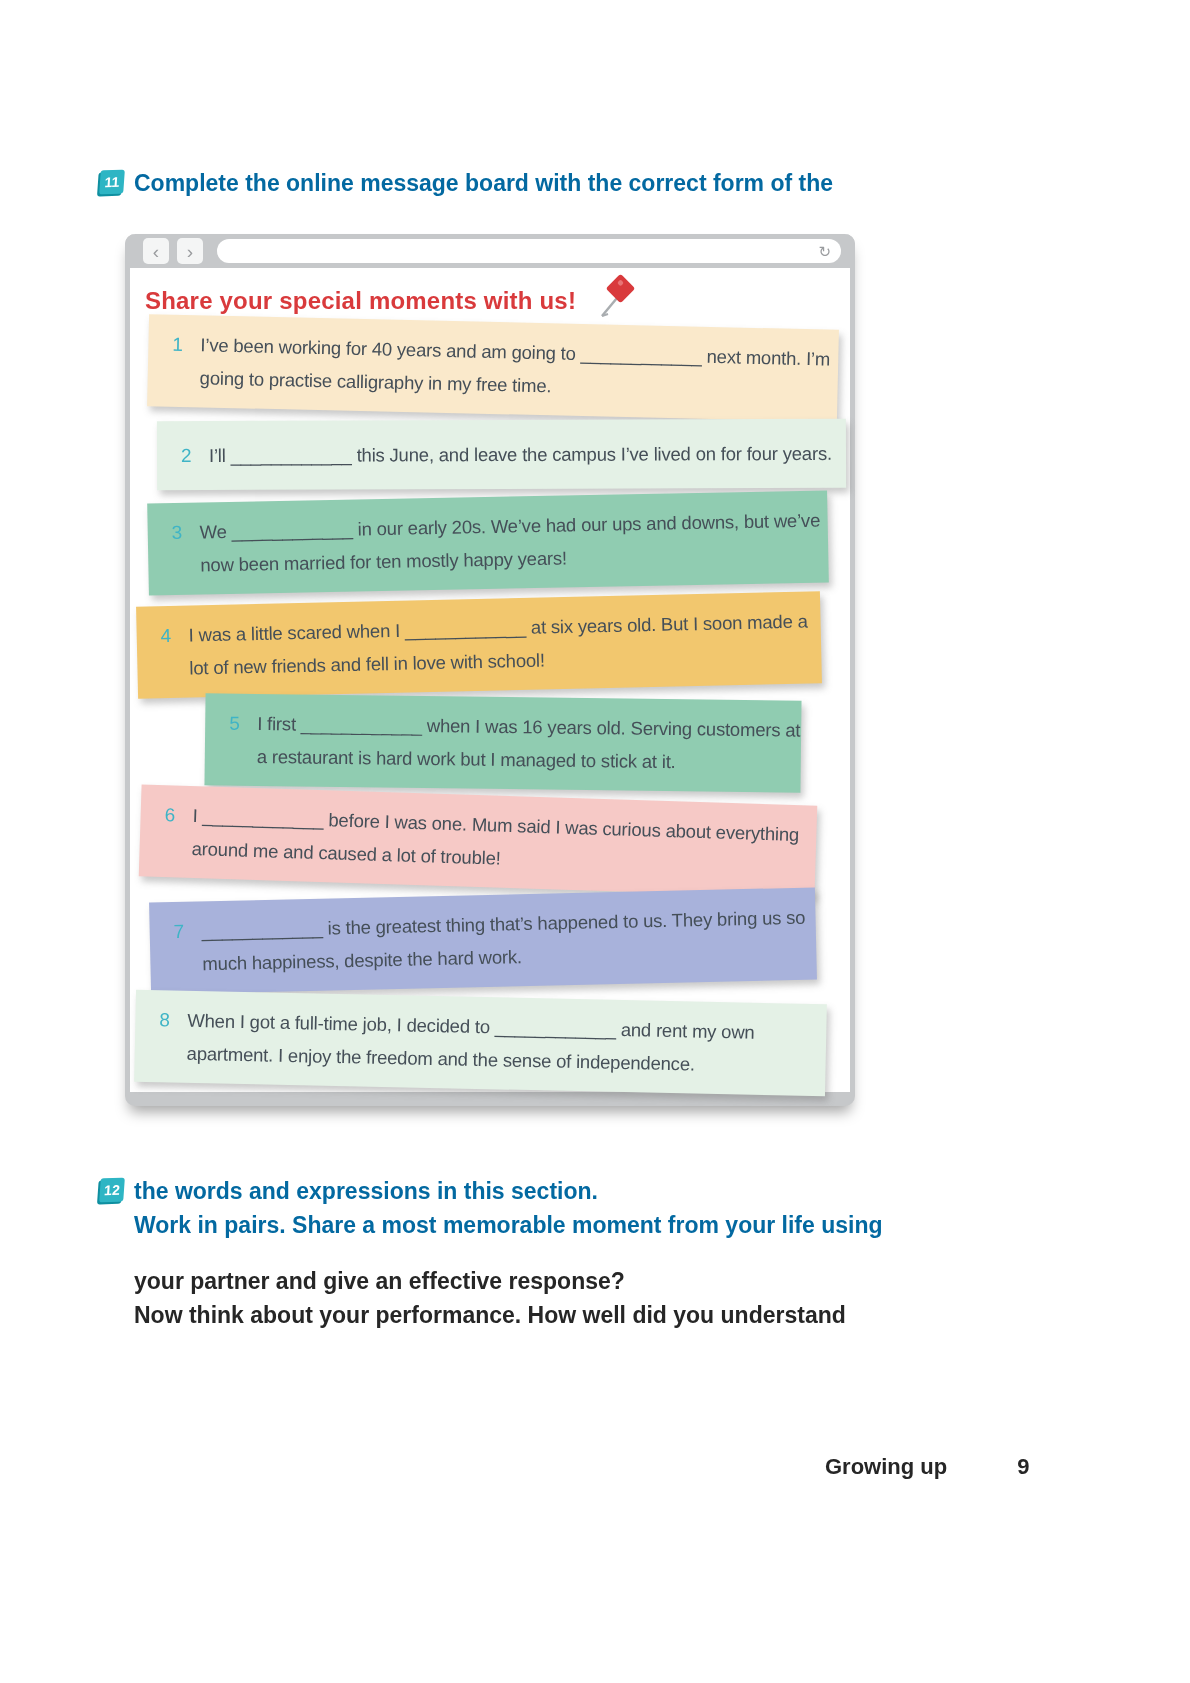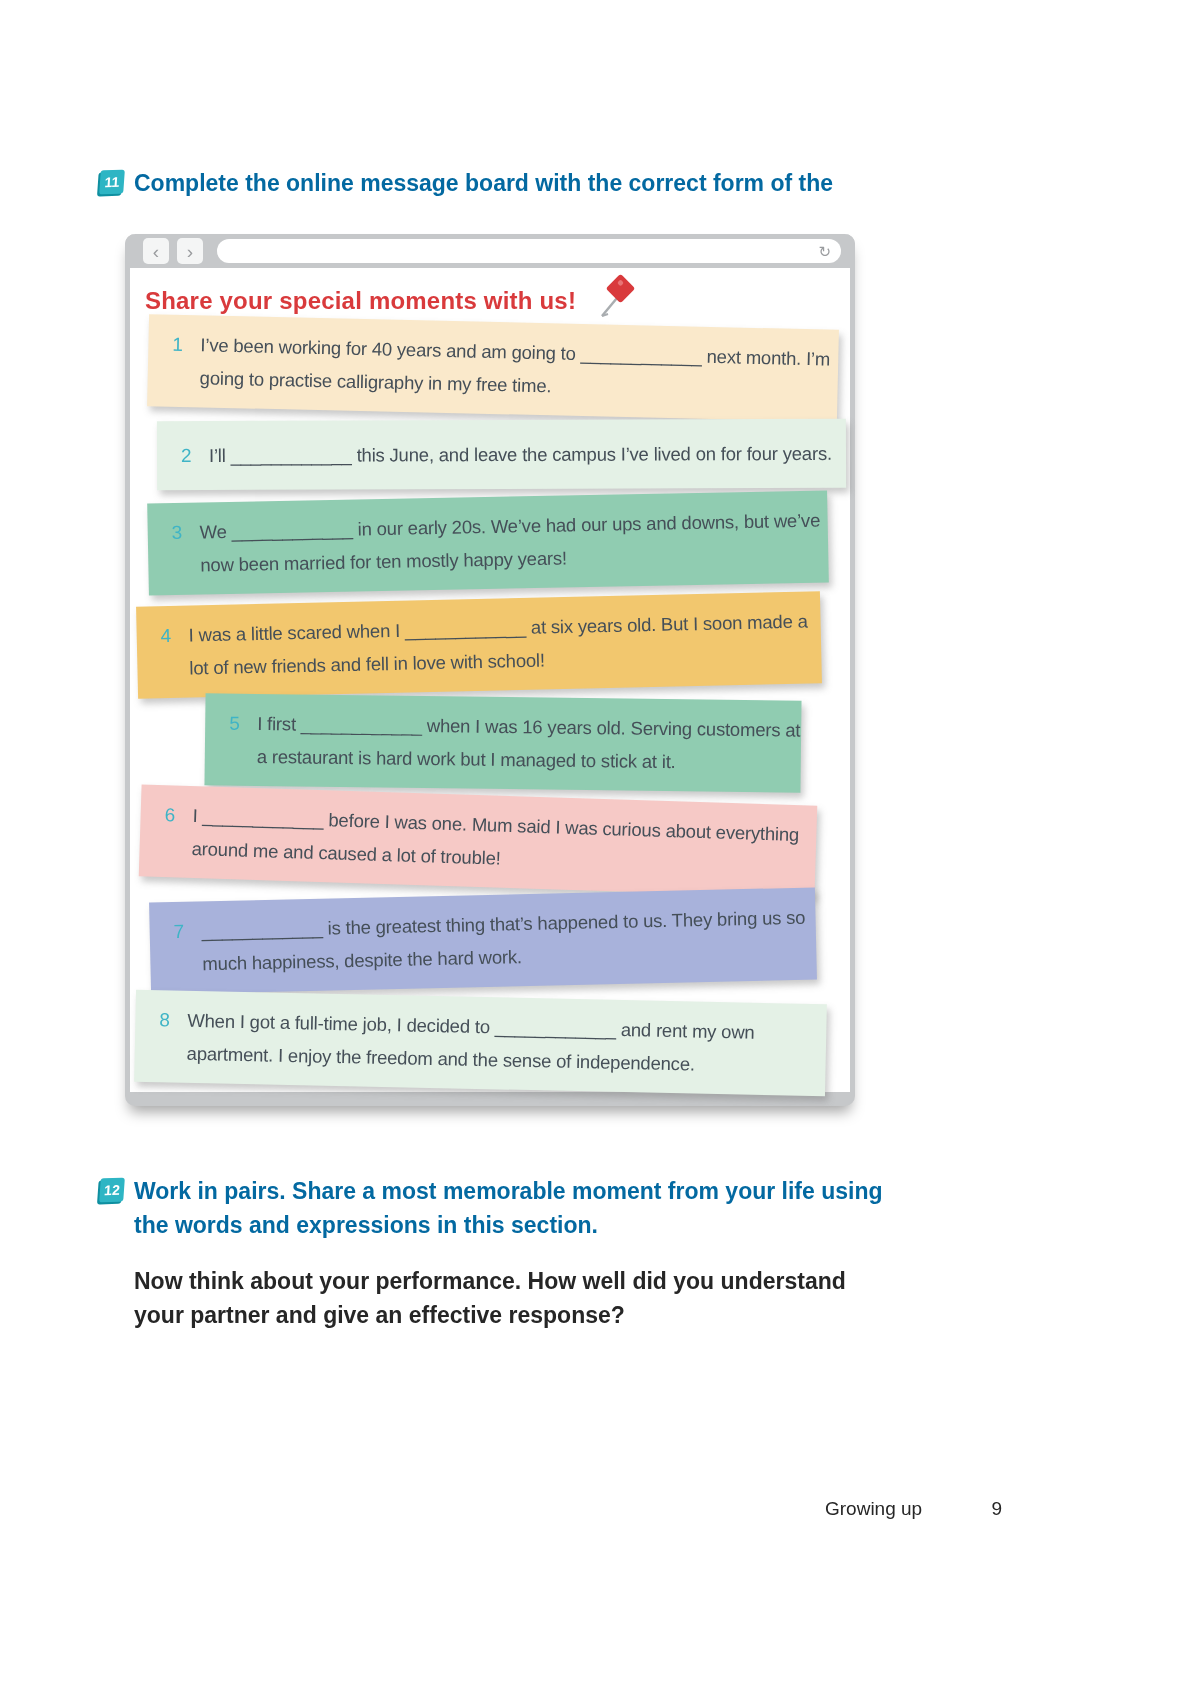--- a/index.html
+++ b/index.html
@@ -56,22 +56,22 @@
   .n3 { background:#90ccb1; transform:rotate(-1.1deg); margin:8px 22px 0 17px; }
   .n4 { background:#f2c76e; transform:rotate(-1.3deg); margin:10px 29px 0 6px; }
   .n5 { background:#90ccb1; transform:rotate(0.7deg);  margin:6px 49px 0 74px; }
   .n6 { background:#f6c9c6; transform:rotate(1.8deg);  margin:6px 34px 0 9px; }
   .n7 { background:#a8b2db; transform:rotate(-1.3deg); margin:8px 34px 0 19px; }
   .n8 { background:#e4f1e6; transform:rotate(1.2deg);  margin:10px 24px 0 4px; }
 
   
   .act12 { margin-top:68px; }
 
-  .footer { position:absolute; top:1498px; left:825px; color:#262626;
-    font-size:19px; font-weight:normal; }
+  .footer { position:absolute; top:1454px; left:825px; color:#262626;
+    font-size:22px; font-weight:bold; }
   .footer-page { margin-left:64px; }
 </style>
 </head>
 <body>
 
 <div class="page">
 
   <section class="activity">
     <span class="badge">11</span>
     <div class="instr">
@@ -165,28 +165,28 @@
           <div class="nline">When I got a full-time job, I decided to ____________ and rent my own</div>
           <div class="nline">apartment. I enjoy the freedom and the sense of independence.</div>
         </div>
       </div>
     </div>
   </div>
 
   <section class="activity act12">
     <span class="badge">12</span>
     <div class="instr">
+      <div>the words and expressions in this section.</div>
       <div>Work in pairs. Share a most memorable moment from your life using</div>
-      <div>the words and expressions in this section.</div>
     </div>
   </section>
 
   <div class="reflect">
+    <div>your partner and give an effective response?</div>
     <div>Now think about your performance. How well did you understand</div>
-    <div>your partner and give an effective response?</div>
   </div>
 
   <div class="footer">
     <span class="footer-label">Growing up</span>
     <span class="footer-page">9</span>
   </div>
 
 </div>
 
 </body></html>

